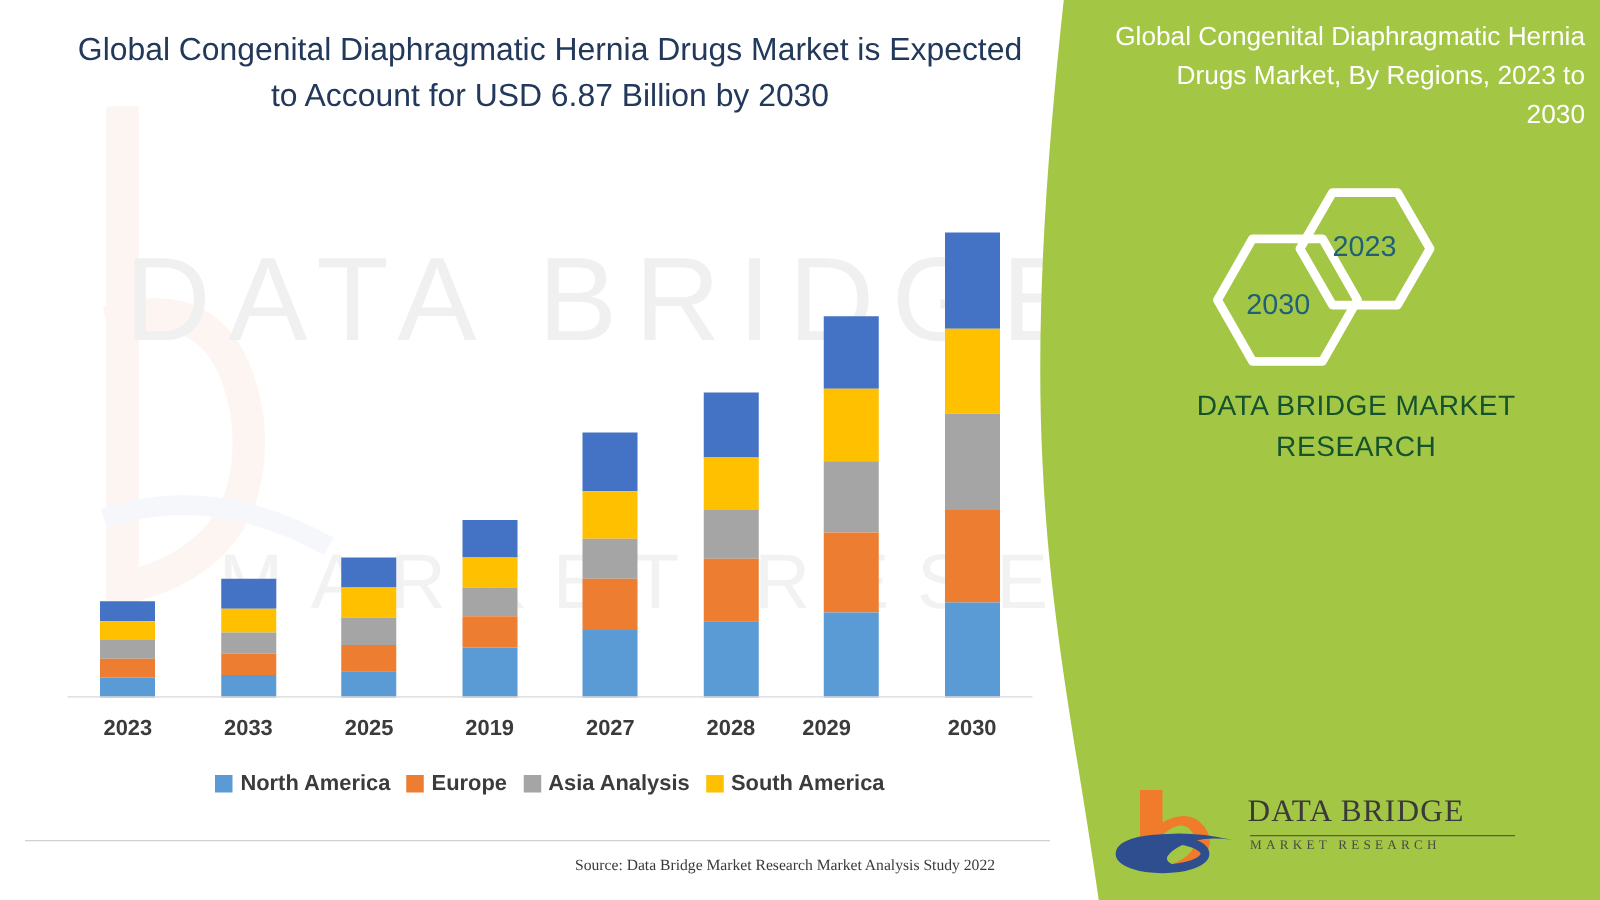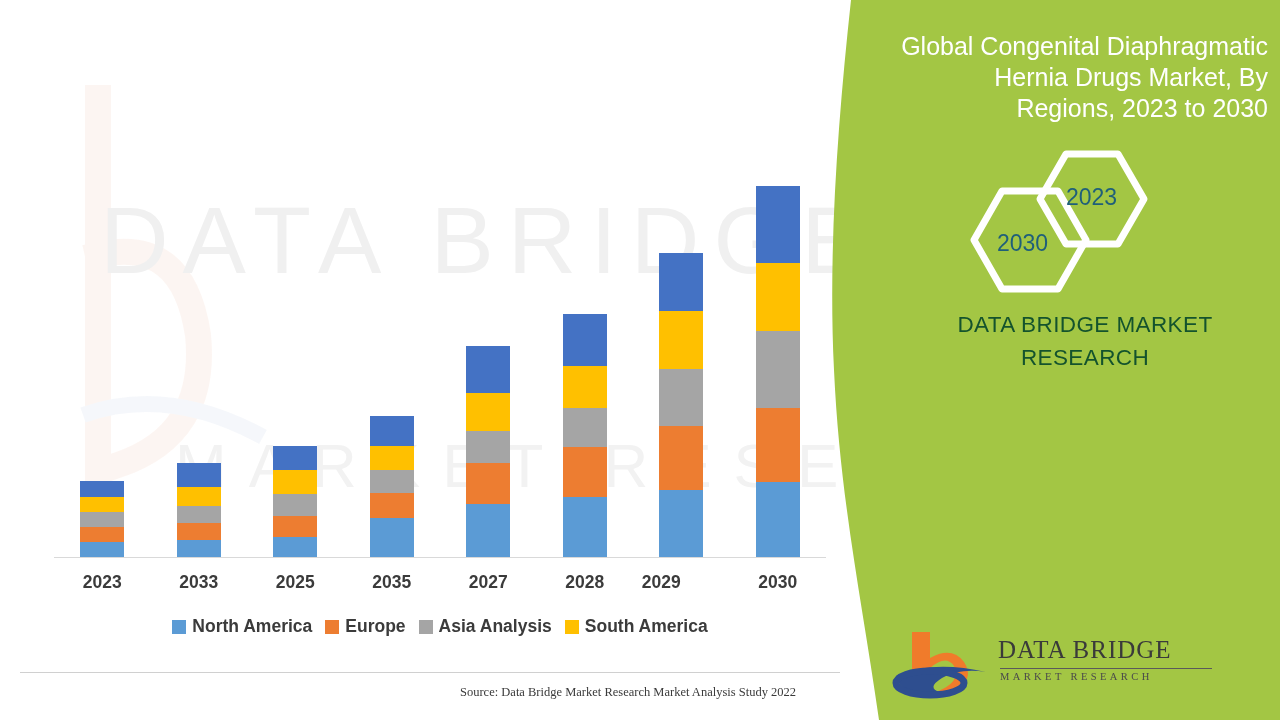--- a/index.html
+++ b/index.html
@@ -90,22 +90,22 @@
   
   #green-panel {
     position:absolute; left:0; top:0; width:1280px; height:720px;
     pointer-events:none;
   }
   #green-content {
     position:absolute; left:890px; top:0; width:390px; height:720px;
   }
   #side-title {
     position:absolute; left:0; top:14px; width:390px; padding-right:12px;
-    text-align:right; color:#ffffff; font-size:25px;
-    line-height:31px; font-weight:400;margin-top:17px;
+    text-align:right; color:#ffffff; font-size:21px;
+    line-height:31px; font-weight:400;
   }
   #hexes { position:absolute; left:80px; top:128px; width:220px; height:165px; }
   .hex-label {
     position:absolute; color:#1f5f7a; font-size:23px; font-weight:400;
   }
   #brand-text {
     position:absolute; left:0; top:308px; width:390px; padding:0 26px;
     text-align:center; color:#14532d; font-size:22.5px;
     line-height:33px; letter-spacing:.4px;
   }
@@ -131,20 +131,21 @@
 <div id="left-panel">
 
   <svg id="wm-logo-h" viewBox="0 0 190 420">
     <path d="M20 10 L20 400 M20 170 Q105 150 120 250 Q130 350 40 380" stroke="#fbeee8" stroke-width="26" fill="none" stroke-linecap="square"></path>
     <path d="M5 330 Q90 300 185 352" stroke="#eef2f8" stroke-width="16" fill="none"></path>
   </svg>
 
   <div id="wm-databridge">DATA BRIDGE</div>
   <div id="wm-research">MARKET RESEARCH</div>
 
+  <div id="chart-title">Global Congenital Diaphragmatic Hernia Drugs Market is Expected to Account for USD 6.87 Billion by 2030</div>
 
   <div id="plot">
       <div class="bar-group" style="left: 0px; width: 96.5px;">
         <div class="bar">
           <div class="seg" title="Middle East and Africa 2023" style="height: 16px; background: rgb(68, 114, 196);"></div>
           <div class="seg" title="South America 2023" style="height: 15px; background: rgb(255, 192, 0);"></div>
           <div class="seg" title="Asia Pacific 2023" style="height: 15px; background: rgb(165, 165, 165);"></div>
           <div class="seg" title="Europe 2023" style="height: 15px; background: rgb(237, 125, 49);"></div>
           <div class="seg" title="North America 2023" style="height: 16px; background: rgb(91, 155, 213);"></div>
         </div>
@@ -211,21 +212,21 @@
           <div class="seg" title="Europe 2030" style="height: 74px; background: rgb(237, 125, 49);"></div>
           <div class="seg" title="North America 2030" style="height: 76px; background: rgb(91, 155, 213);"></div>
         </div>
       </div>
     </div>
   <div id="axis-line"></div>
   <div id="x-labels">
       <div class="x-label" style="left: 0px; width: 96.5px;">2023</div>
       <div class="x-label" style="left: 96.5px; width: 96.5px;">2033</div>
       <div class="x-label" style="left: 193px; width: 96.5px;">2025</div>
-      <div class="x-label" style="left: 289.5px; width: 96.5px;">2035</div>
+      <div class="x-label" style="left: 289.5px; width: 96.5px;">2019</div>
       <div class="x-label" style="left: 386px; width: 96.5px;">2027</div>
       <div class="x-label" style="left: 482.5px; width: 96.5px;">2028</div>
       <div class="x-label" style="left: 559px; width: 96.5px;">2029</div>
       <div class="x-label" style="left: 675.5px; width: 96.5px;">2030</div>
     </div>
 
   <div id="legend">
       <div class="legend-item">
         <span class="legend-swatch" style="background: rgb(91, 155, 213);"></span>
         <span class="legend-text">North America</span>

